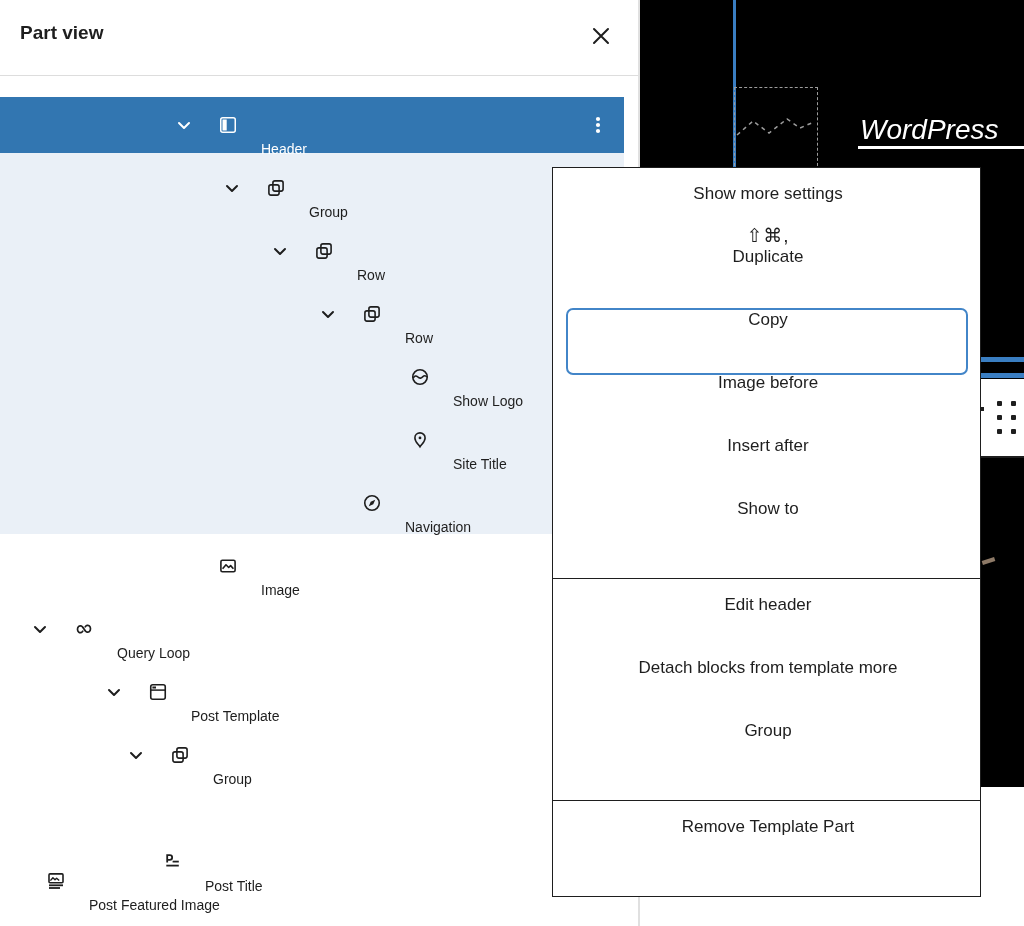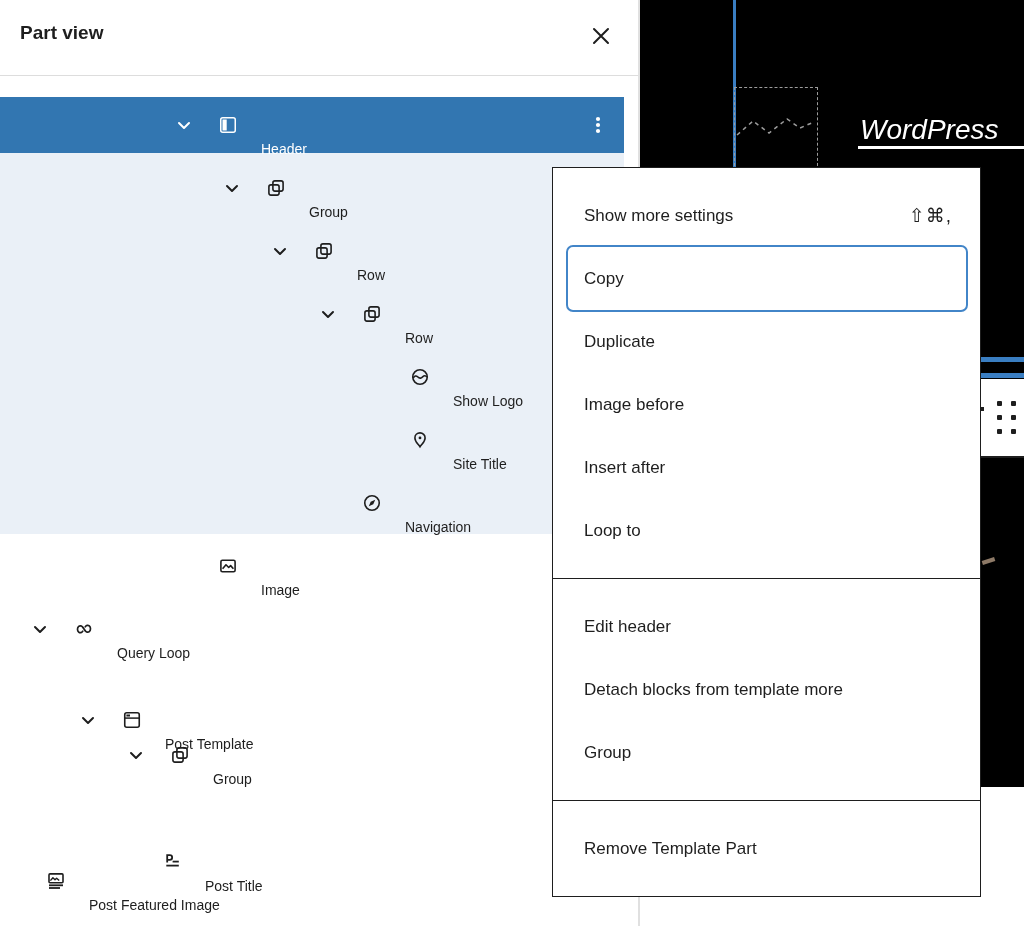--- a/index.html
+++ b/index.html
@@ -38,21 +38,21 @@
   .dot{position:absolute;width:5px;height:5px;background:#1e1e1e;border-radius:1px;}
   .tb-tick{position:absolute;left:-1px;top:28px;width:5px;height:4px;background:#1e1e1e;}
   .tan-dash{position:absolute;left:342px;top:559px;width:13px;height:4px;background:#8e7a67;transform:rotate(-18deg);}
 
   
   #menu{position:absolute;left:552px;top:167px;width:429px;background:#fff;
         border:1.5px solid #1e1e1e;box-sizing:border-box;z-index:10;}
   .menu-section{padding:16px 0;}
   .menu-div{height:1px;background:#1e1e1e;}
   .menu-item{position:relative;height:63px;display:flex;align-items:center;justify-content:space-between;
-             padding:0 28px 0 31px;font-size:17px;cursor:pointer;}
+             padding:0 28px 0 31px;font-size:17px;cursor:pointer;flex-direction:column;}
   .menu-item .shortcut{font-size:19px;color:#1e1e1e;letter-spacing:1px;}
   .menu-item.focused::after{content:"";position:absolute;left:13px;right:12px;top:-2px;bottom:-2px;
              border:2.5px solid #4285c8;border-radius:7px;pointer-events:none;}
 </style>
 </head>
 <body>
 
 <div id="stage">
 
   <div id="canvas">
@@ -218,21 +218,21 @@
       <span class="ric">
         <svg width="24" height="24" viewBox="0 0 24 24">
           <path d="M10.8 10.3 C9.9 8.7 8 8.3 6.7 9.4 c-1.6 1.4 -1.6 4.3 0 5.7 1.3 1.1 3.2 .7 4.1-.9" fill="none" stroke="#1e1e1e" stroke-width="1.7" stroke-linecap="round"></path>
           <path d="M13.2 13.7 c.9 1.6 2.8 2 4.1 .9 1.6-1.4 1.6-4.3 0-5.7 -1.3-1.1-3.2-.7-4.1 .9" fill="none" stroke="#1e1e1e" stroke-width="1.7" stroke-linecap="round"></path>
           <path d="M10.8 10.3 L13.2 13.7" fill="none" stroke="#1e1e1e" stroke-width="1.7" stroke-linecap="round"></path>
         </svg>
       </span>
       <span class="rlabel">Query Loop</span>
     </div>
 
-    <div class="row" style="top:692px;padding-left:76px">
+    <div class="row" style="top:664px;padding-left:102px">
       <span class="chev">
         <svg width="24" height="24" viewBox="0 0 24 24">
             <polyline points="7,10 12,15 17,10" fill="none" stroke="#1e1e1e" stroke-width="2" stroke-linecap="round" stroke-linejoin="round"></polyline>
           </svg>
       </span>
       <span class="ric">
         <svg width="24" height="24" viewBox="0 0 24 24">
           <rect x="4.75" y="4.75" width="14.5" height="14.5" rx="2" fill="none" stroke="#1e1e1e" stroke-width="1.6"></rect>
           <path d="M4.75 10.1 H19.25" stroke="#1e1e1e" stroke-width="1.5"></path>
           <rect x="6.4" y="6.5" width="3.6" height="2" fill="#1e1e1e"></rect>
@@ -282,34 +282,34 @@
     </div>
   </div>
   <div id="panel-border"></div>
 
   <div id="menu">
     <div class="menu-section">
       <div class="menu-item">
         <span>Show more settings</span>
         <span class="shortcut">⇧⌘,</span>
       </div>
+      <div class="menu-item">
+        <span>Duplicate</span>
+      </div>
       <div class="menu-item focused">
         <span>Copy</span>
       </div>
       <div class="menu-item">
-        <span>Duplicate</span>
-      </div>
-      <div class="menu-item">
         <span>Image before</span>
       </div>
       <div class="menu-item">
         <span>Insert after</span>
       </div>
       <div class="menu-item">
-        <span>Loop to</span>
+        <span>Show to</span>
       </div>
     </div>
     <div class="menu-div"></div>
     <div class="menu-section">
       <div class="menu-item">
         <span>Edit header</span>
       </div>
       <div class="menu-item">
         <span>Detach blocks from template more</span>
       </div>

